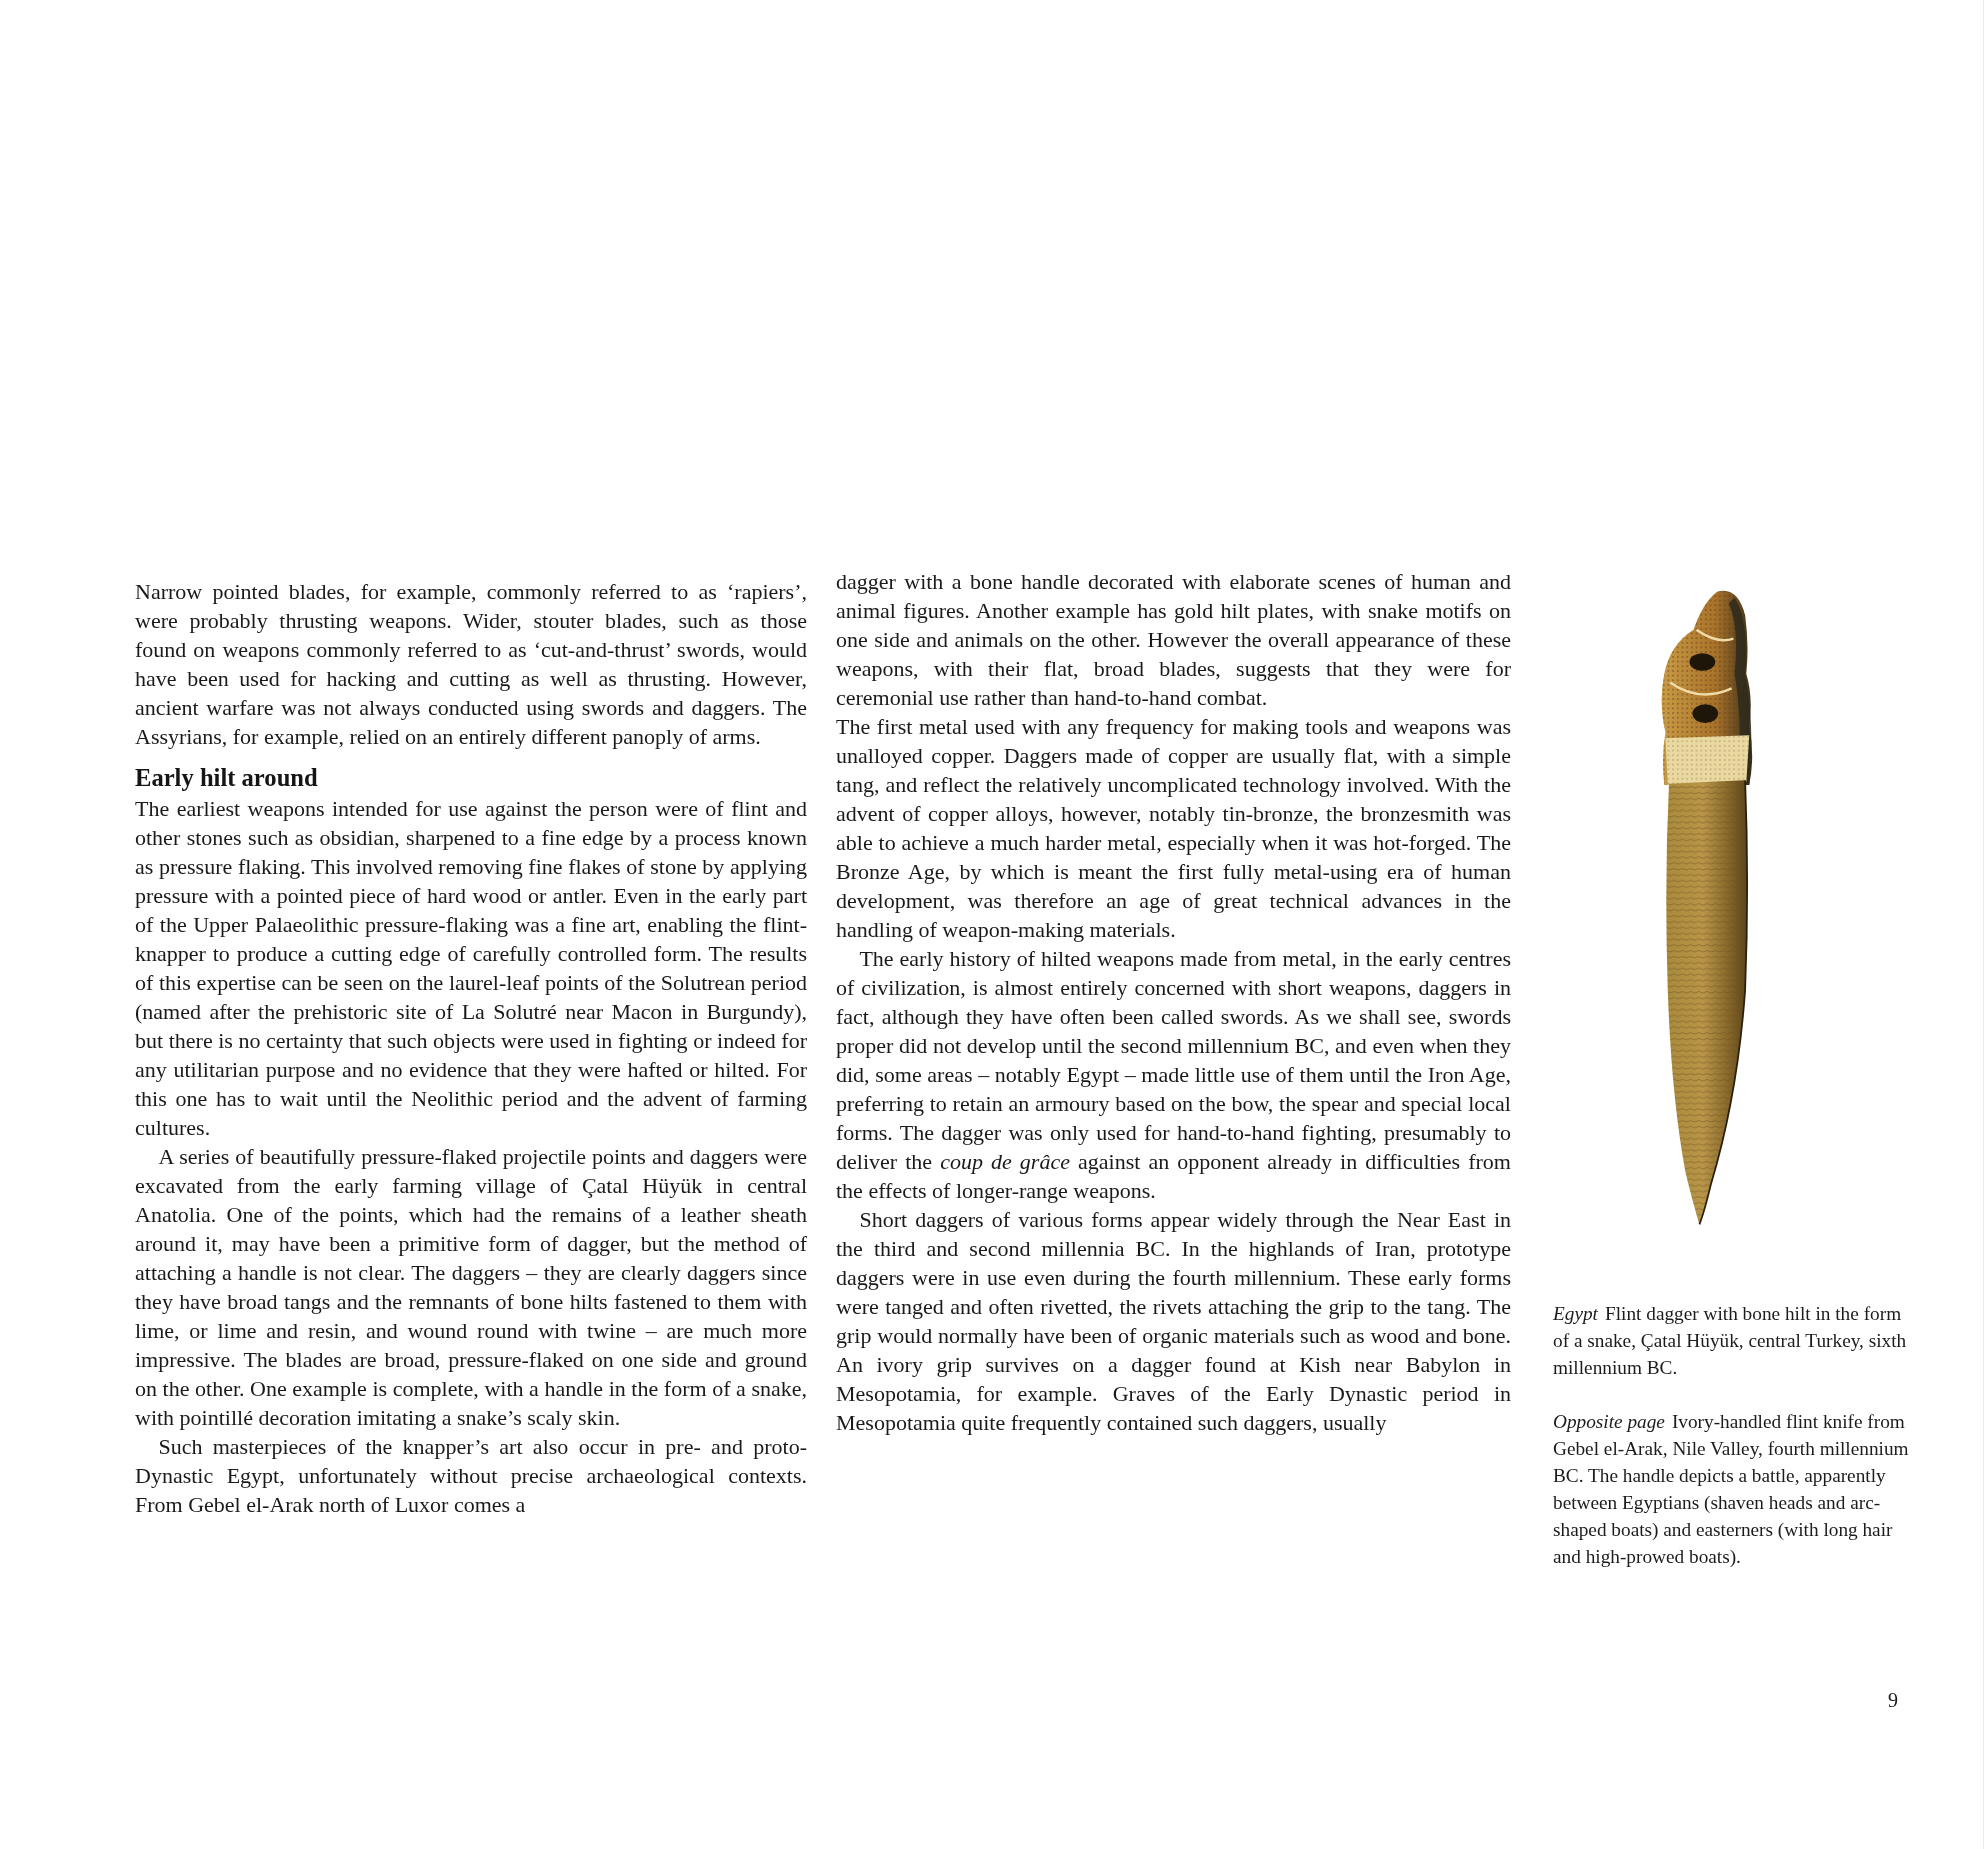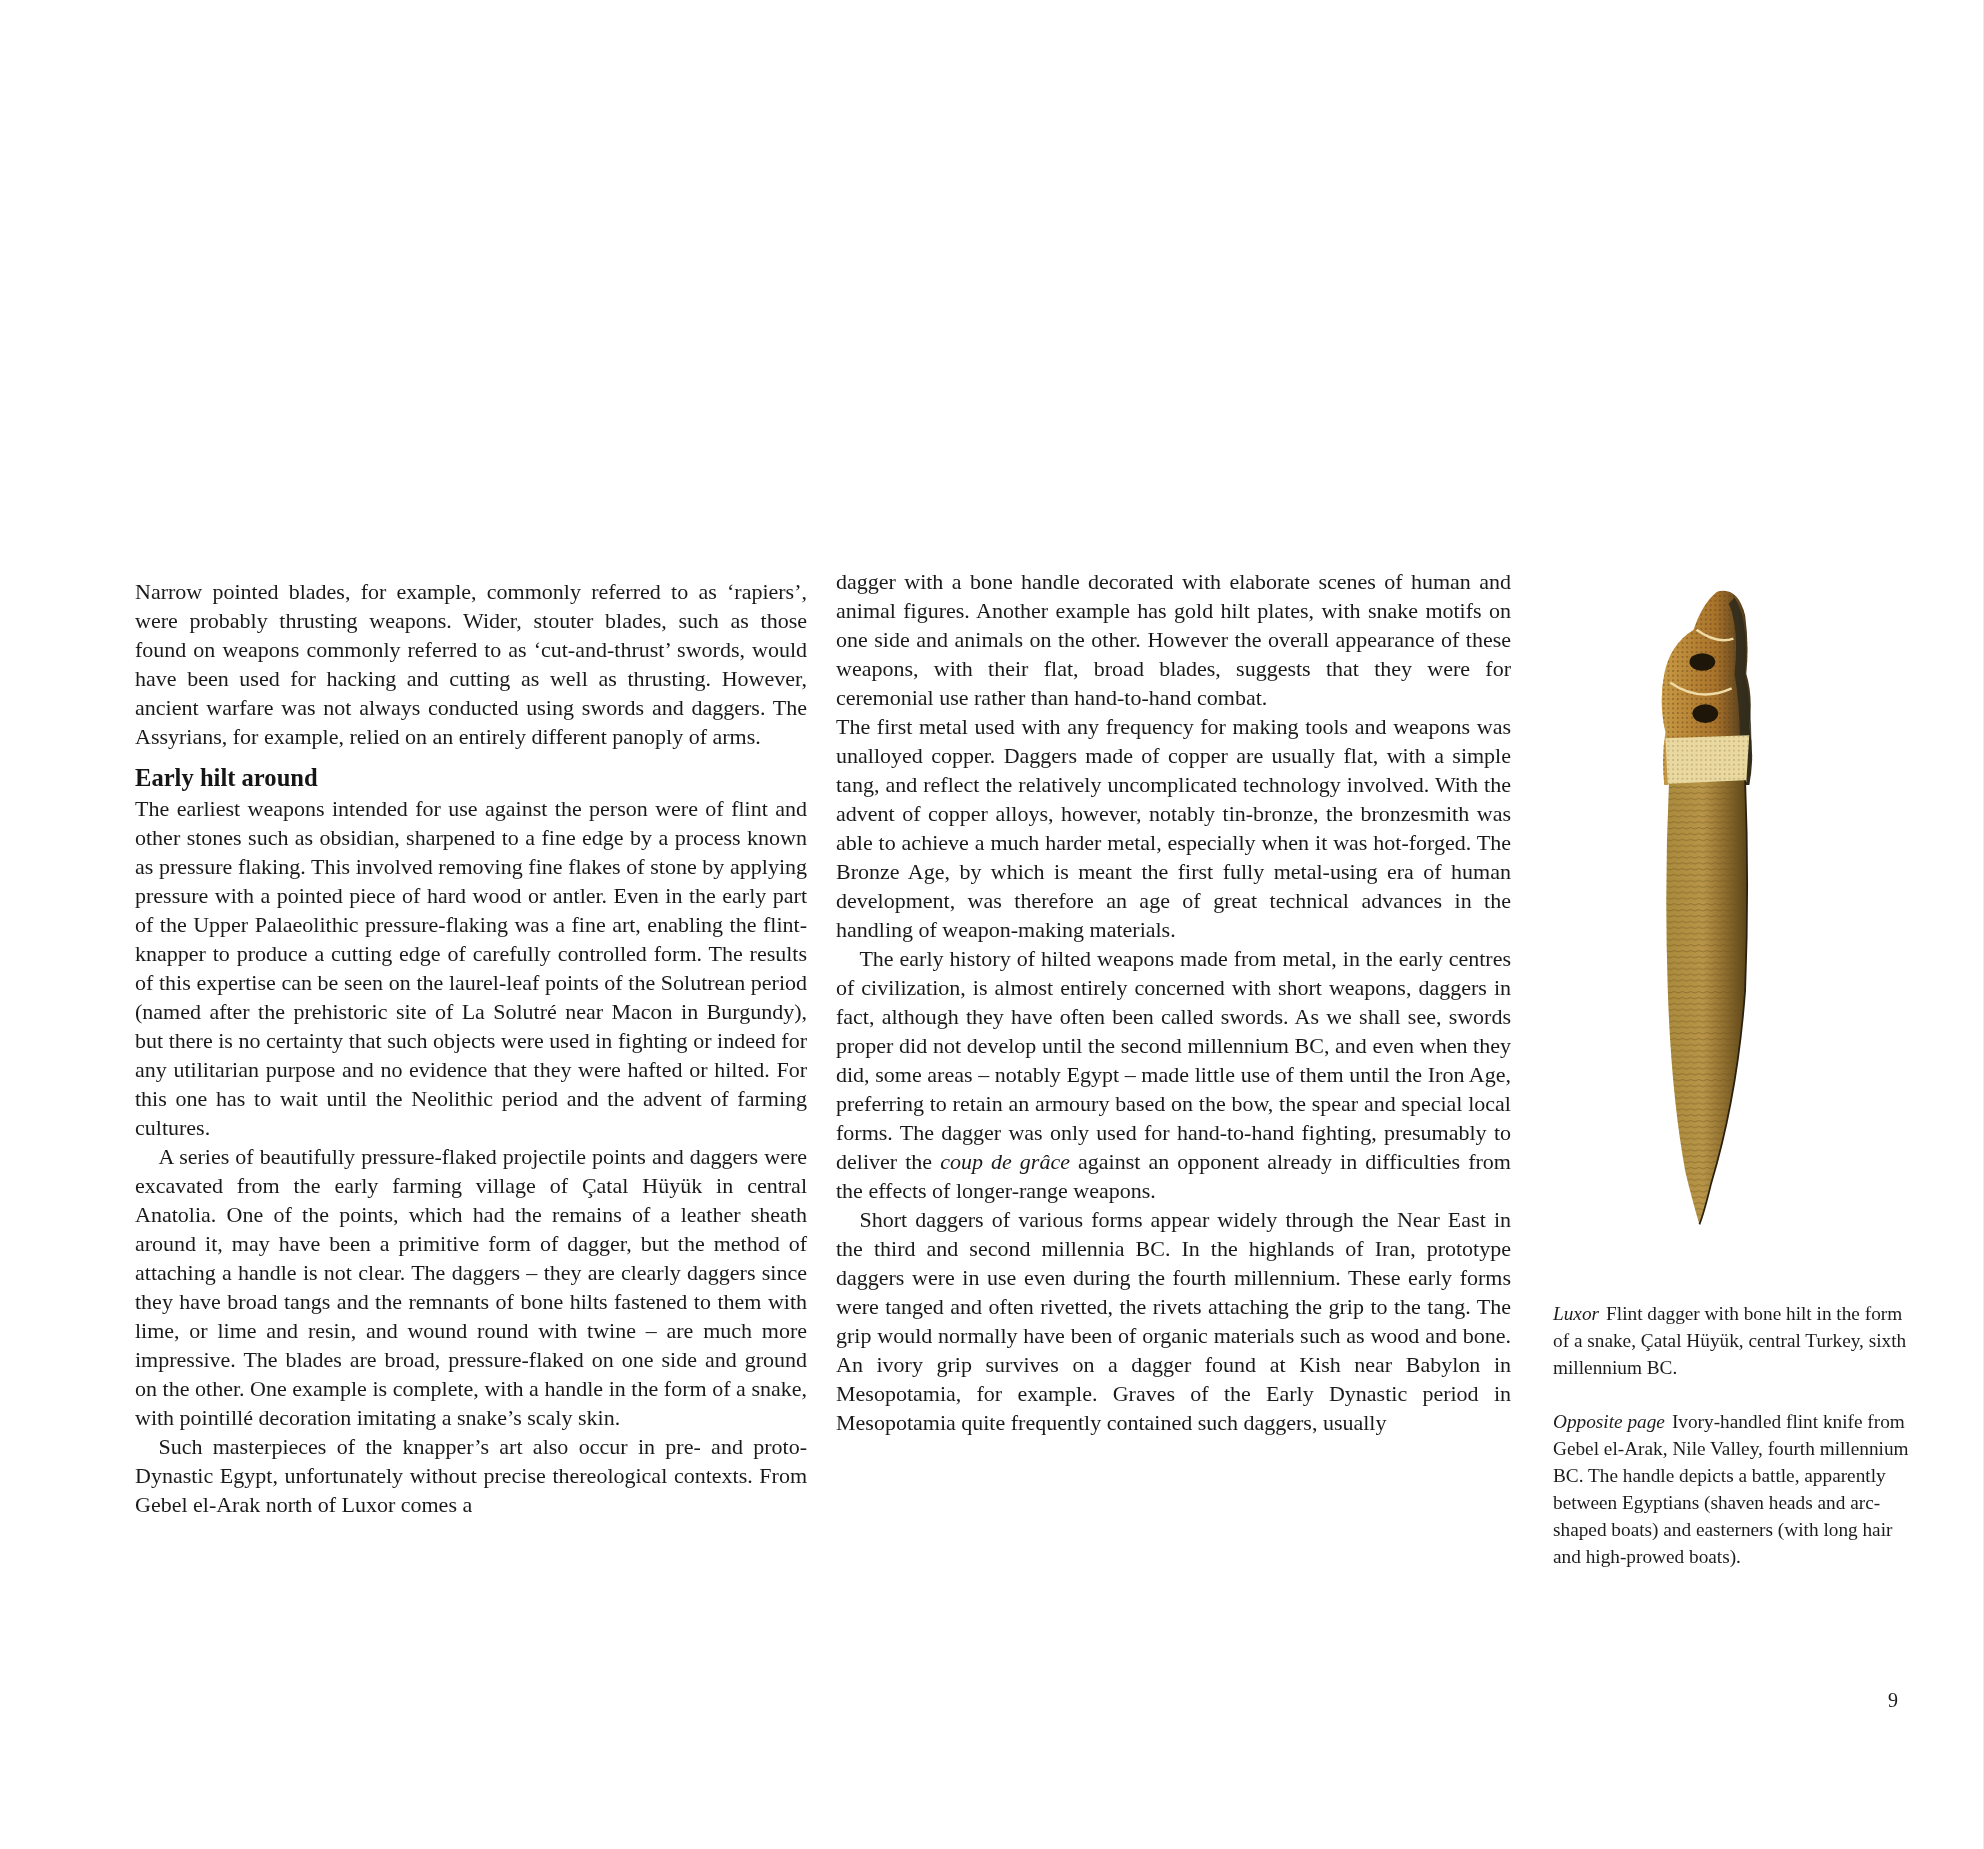--- a/index.html
+++ b/index.html
@@ -82,21 +82,21 @@
 </head>
 <body>
 
 <div class="page-edge"></div>
 
 <div class="column col-left">
   <p>Narrow pointed blades, for example, commonly referred to as ‘rapiers’, were probably thrusting weapons. Wider, stouter blades, such as those found on weapons commonly referred to as ‘cut-and-thrust’ swords, would have been used for hacking and cutting as well as thrusting. However, ancient warfare was not always conducted using swords and daggers. The Assyrians, for example, relied on an entirely different panoply of arms.</p>
   <h2>Early hilt around</h2>
   <p>The earliest weapons intended for use against the person were of flint and other stones such as obsidian, sharpened to a fine edge by a process known as pressure flaking. This involved removing fine flakes of stone by applying pressure with a pointed piece of hard wood or antler. Even in the early part of the Upper Palaeolithic pressure-flaking was a fine art, enabling the flint-knapper to produce a cutting edge of carefully controlled form. The results of this expertise can be seen on the laurel-leaf points of the Solutrean period (named after the prehistoric site of La Solutré near Macon in Burgundy), but there is no certainty that such objects were used in fighting or indeed for any utilitarian purpose and no evidence that they were hafted or hilted. For this one has to wait until the Neolithic period and the advent of farming cultures.</p>
   <p class="indent">A series of beautifully pressure-flaked projectile points and daggers were excavated from the early farming village of Çatal Hüyük in central Anatolia. One of the points, which had the remains of a leather sheath around it, may have been a primitive form of dagger, but the method of attaching a handle is not clear. The daggers – they are clearly daggers since they have broad tangs and the remnants of bone hilts fastened to them with lime, or lime and resin, and wound round with twine – are much more impressive. The blades are broad, pressure-flaked on one side and ground on the other. One example is complete, with a handle in the form of a snake, with pointillé decoration imitating a snake’s scaly skin.</p>
-  <p class="indent">Such masterpieces of the knapper’s art also occur in pre- and proto-Dynastic Egypt, unfortunately without precise there­ological contexts. From Gebel el-Arak north of Luxor comes a</p>
+  <p class="indent">Such masterpieces of the knapper’s art also occur in pre- and proto-Dynastic Egypt, unfortunately without precise archae­ological contexts. From Gebel el-Arak north of Luxor comes a</p>
 </div>
 
 <div class="column col-mid">
   <p>dagger with a bone handle decorated with elaborate scenes of human and animal figures. Another example has gold hilt plates, with snake motifs on one side and animals on the other. However the overall appearance of these weapons, with their flat, broad blades, suggests that they were for ceremonial use rather than hand-to-hand combat.</p>
   <p>The first metal used with any frequency for making tools and weapons was unalloyed copper. Daggers made of copper are usually flat, with a simple tang, and reflect the relatively uncom­plicated technology involved. With the advent of copper alloys, however, notably tin-bronze, the bronzesmith was able to achieve a much harder metal, especially when it was hot-forged. The Bronze Age, by which is meant the first fully metal-using era of human development, was therefore an age of great technical advances in the handling of weapon-making materials.</p>
   <p class="indent"><span>The early history of hilted weapons made from metal, in the early centres of civilization, is almost entirely concerned with short weapons, daggers in fact, although they have often been called swords. As we shall see, swords proper did not develop until the second millennium BC, and even when they did, some areas – notably Egypt – made little use of them until the Iron Age, preferring to retain an armoury based on the bow, the spear and special local forms. The dagger was only used for hand-to-hand fighting, presumably to deliver the </span><em>coup de grâce</em><span> against an opponent already in difficulties from the effects of longer-range weapons.</span></p>
   <p class="indent">Short daggers of various forms appear widely through the Near East in the third and second millennia BC. In the highlands of Iran, prototype daggers were in use even during the fourth millennium. These early forms were tanged and often rivetted, the rivets attaching the grip to the tang. The grip would normally have been of organic materials such as wood and bone. An ivory grip survives on a dagger found at Kish near Babylon in Mesopotamia, for example. Graves of the Early Dynastic period in Mesopotamia quite frequently contained such daggers, usually</p>
 </div>
 
 <div class="figure">
@@ -134,18 +134,18 @@
     <path d="M62 270 L205 265 L200 345 L66 350 Z" fill="#e9d9a0"></path>
     <path d="M62 270 L205 265 L200 345 L66 350 Z" fill="url(#dots)" opacity="0.5"></path>
 
     <path d="M68 348 L198 342 Q205 520 198 700 Q185 880 140 1030 Q128 1080 120 1100 Q108 1060 96 1010 Q72 880 66 700 Q60 520 68 348 Z" fill="url(#bladeGrad)"></path>
     <path d="M68 348 L198 342 Q205 520 198 700 Q185 880 140 1030 Q128 1080 120 1100 Q108 1060 96 1010 Q72 880 66 700 Q60 520 68 348 Z" fill="url(#flakes)"></path>
     <path d="M198 342 Q205 520 198 700 Q185 880 140 1030 Q128 1080 120 1100" stroke="#2a2010" stroke-width="3" fill="none"></path>
   </svg>
 </div>
 
 <div class="captions">
-  <p><span class="lead">Luxor</span><span>Flint dagger with bone hilt in the form of a snake, Çatal Hüyük, central Turkey, sixth millennium BC.</span></p>
+  <p><span class="lead">Egypt</span><span>Flint dagger with bone hilt in the form of a snake, Çatal Hüyük, central Turkey, sixth millennium BC.</span></p>
   <p><span class="lead">Opposite page</span><span>Ivory-handled flint knife from Gebel el-Arak, Nile Valley, fourth millennium BC. The handle depicts a battle, apparently between Egyptians (shaven heads and arc-shaped boats) and easterners (with long hair and high-prowed boats).</span></p>
 </div>
 
 <div class="page-number">9</div>
 
 
 </body></html>

